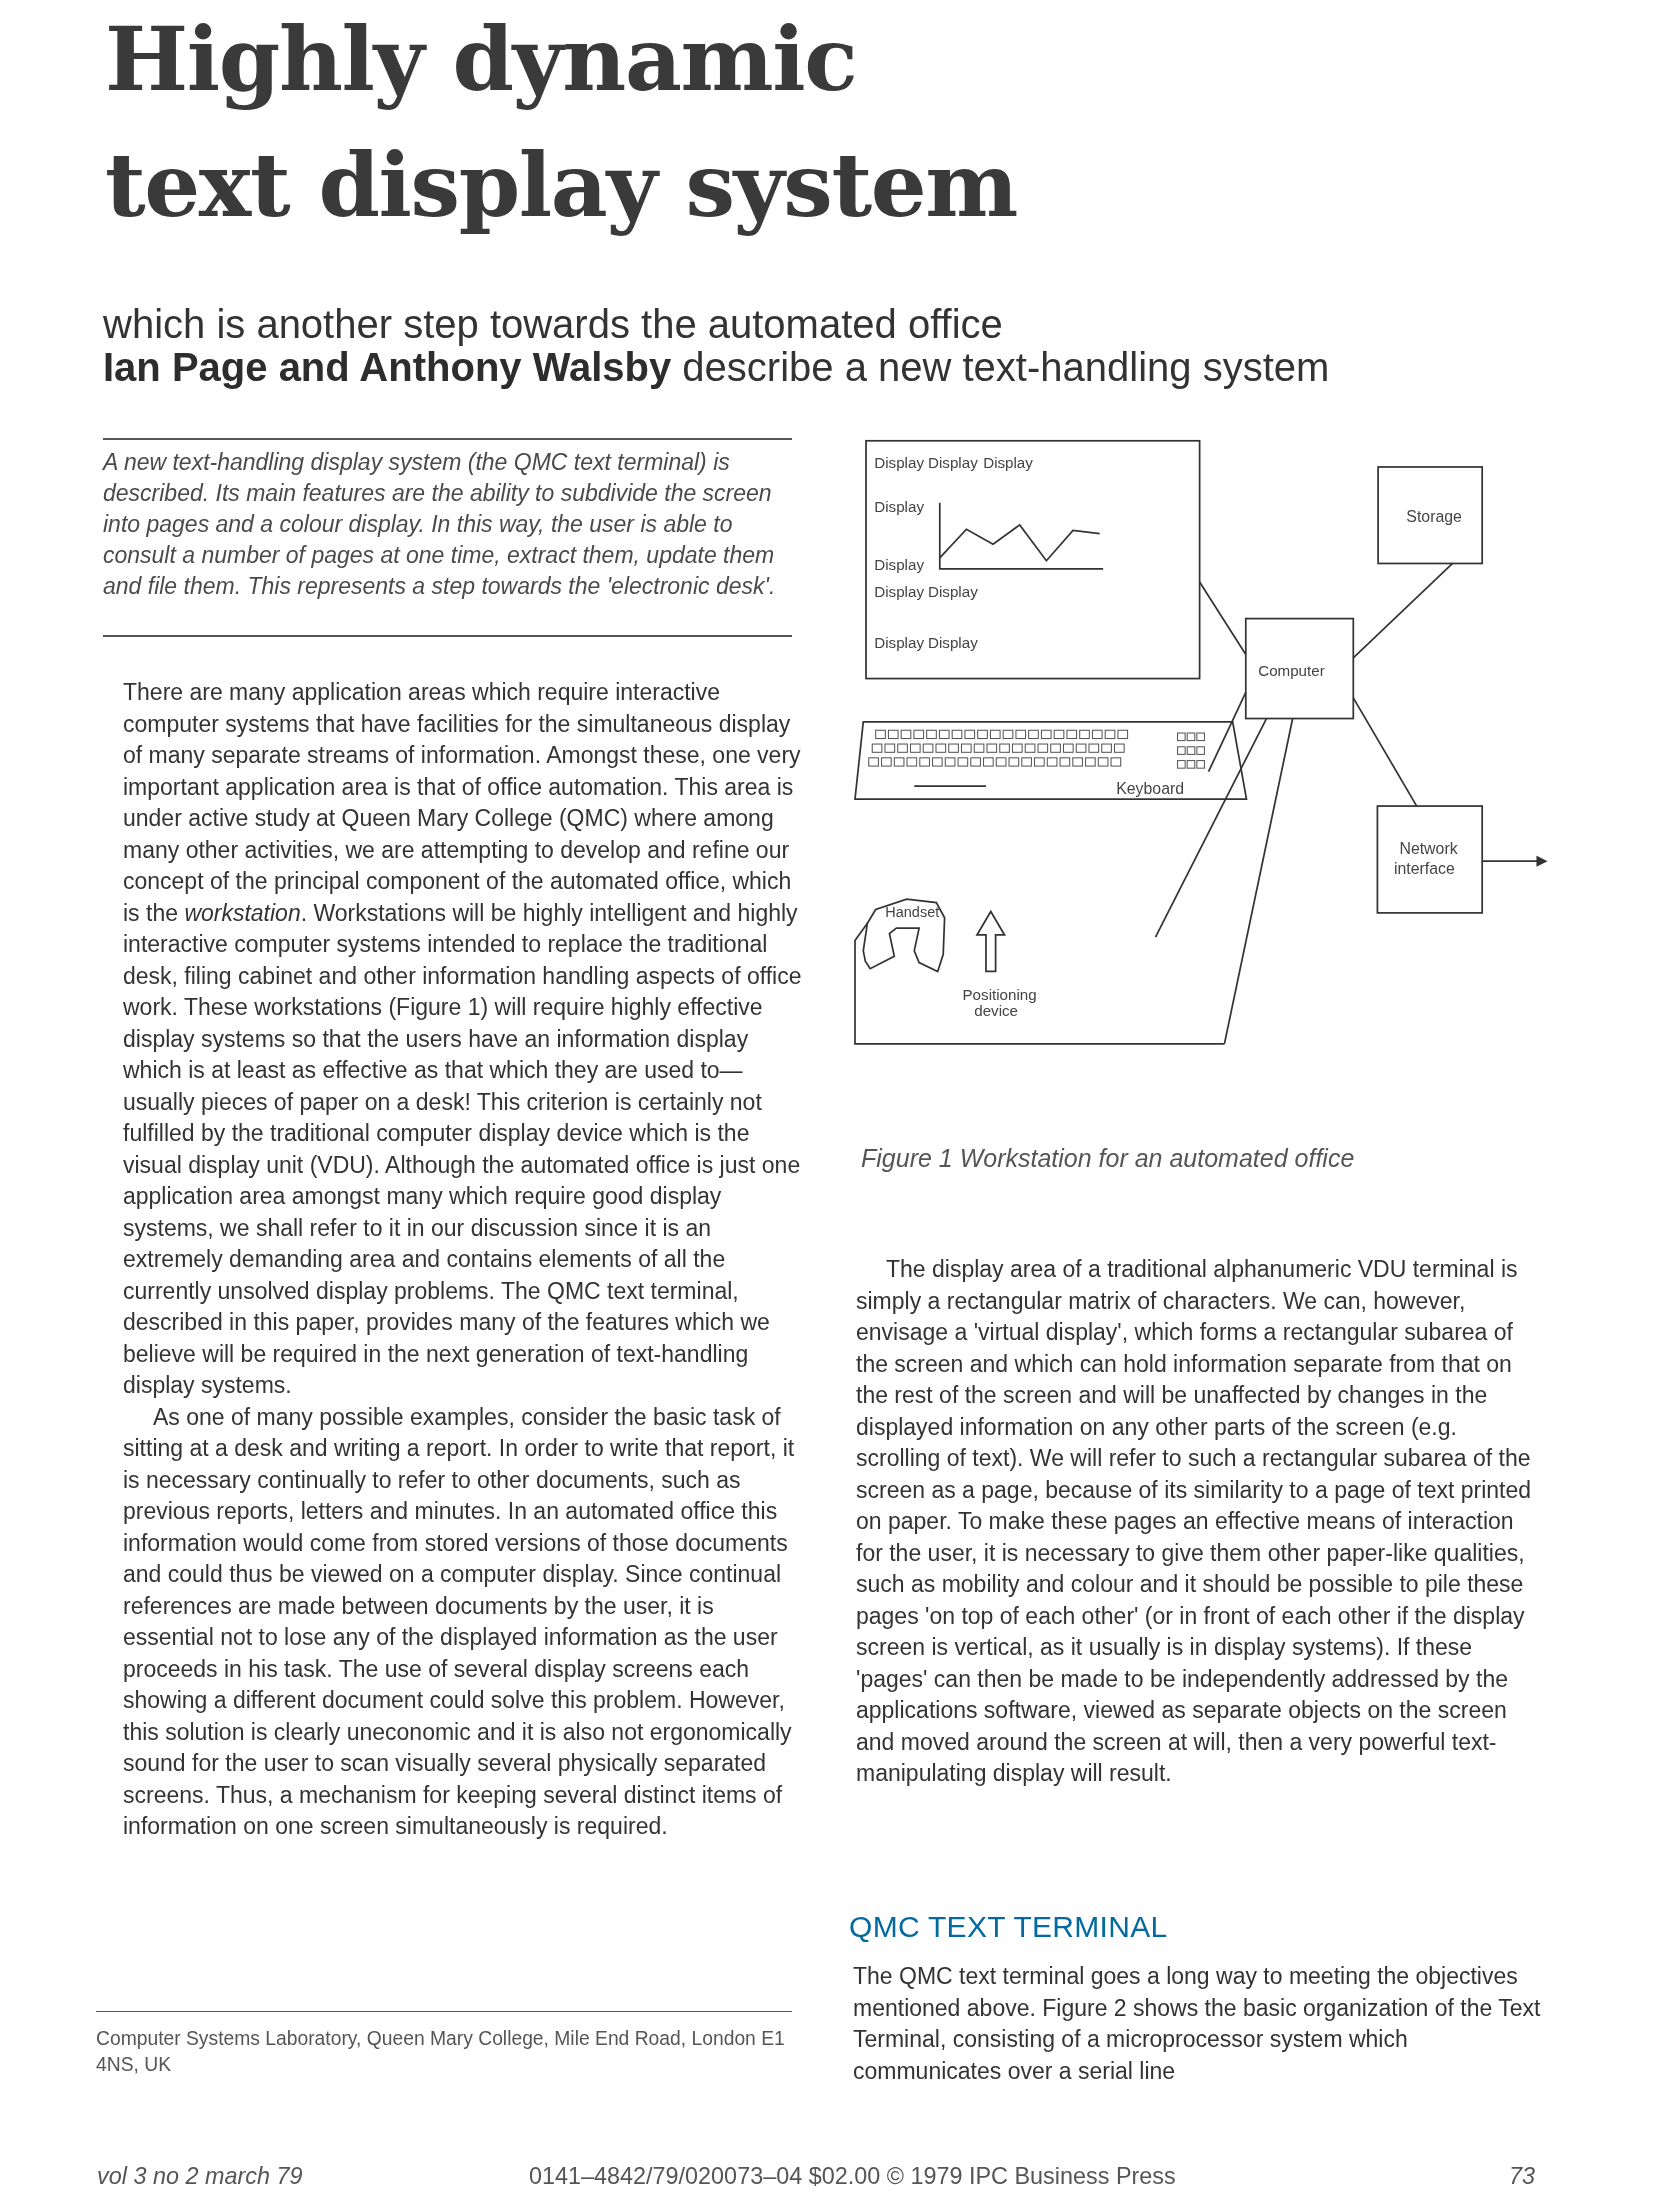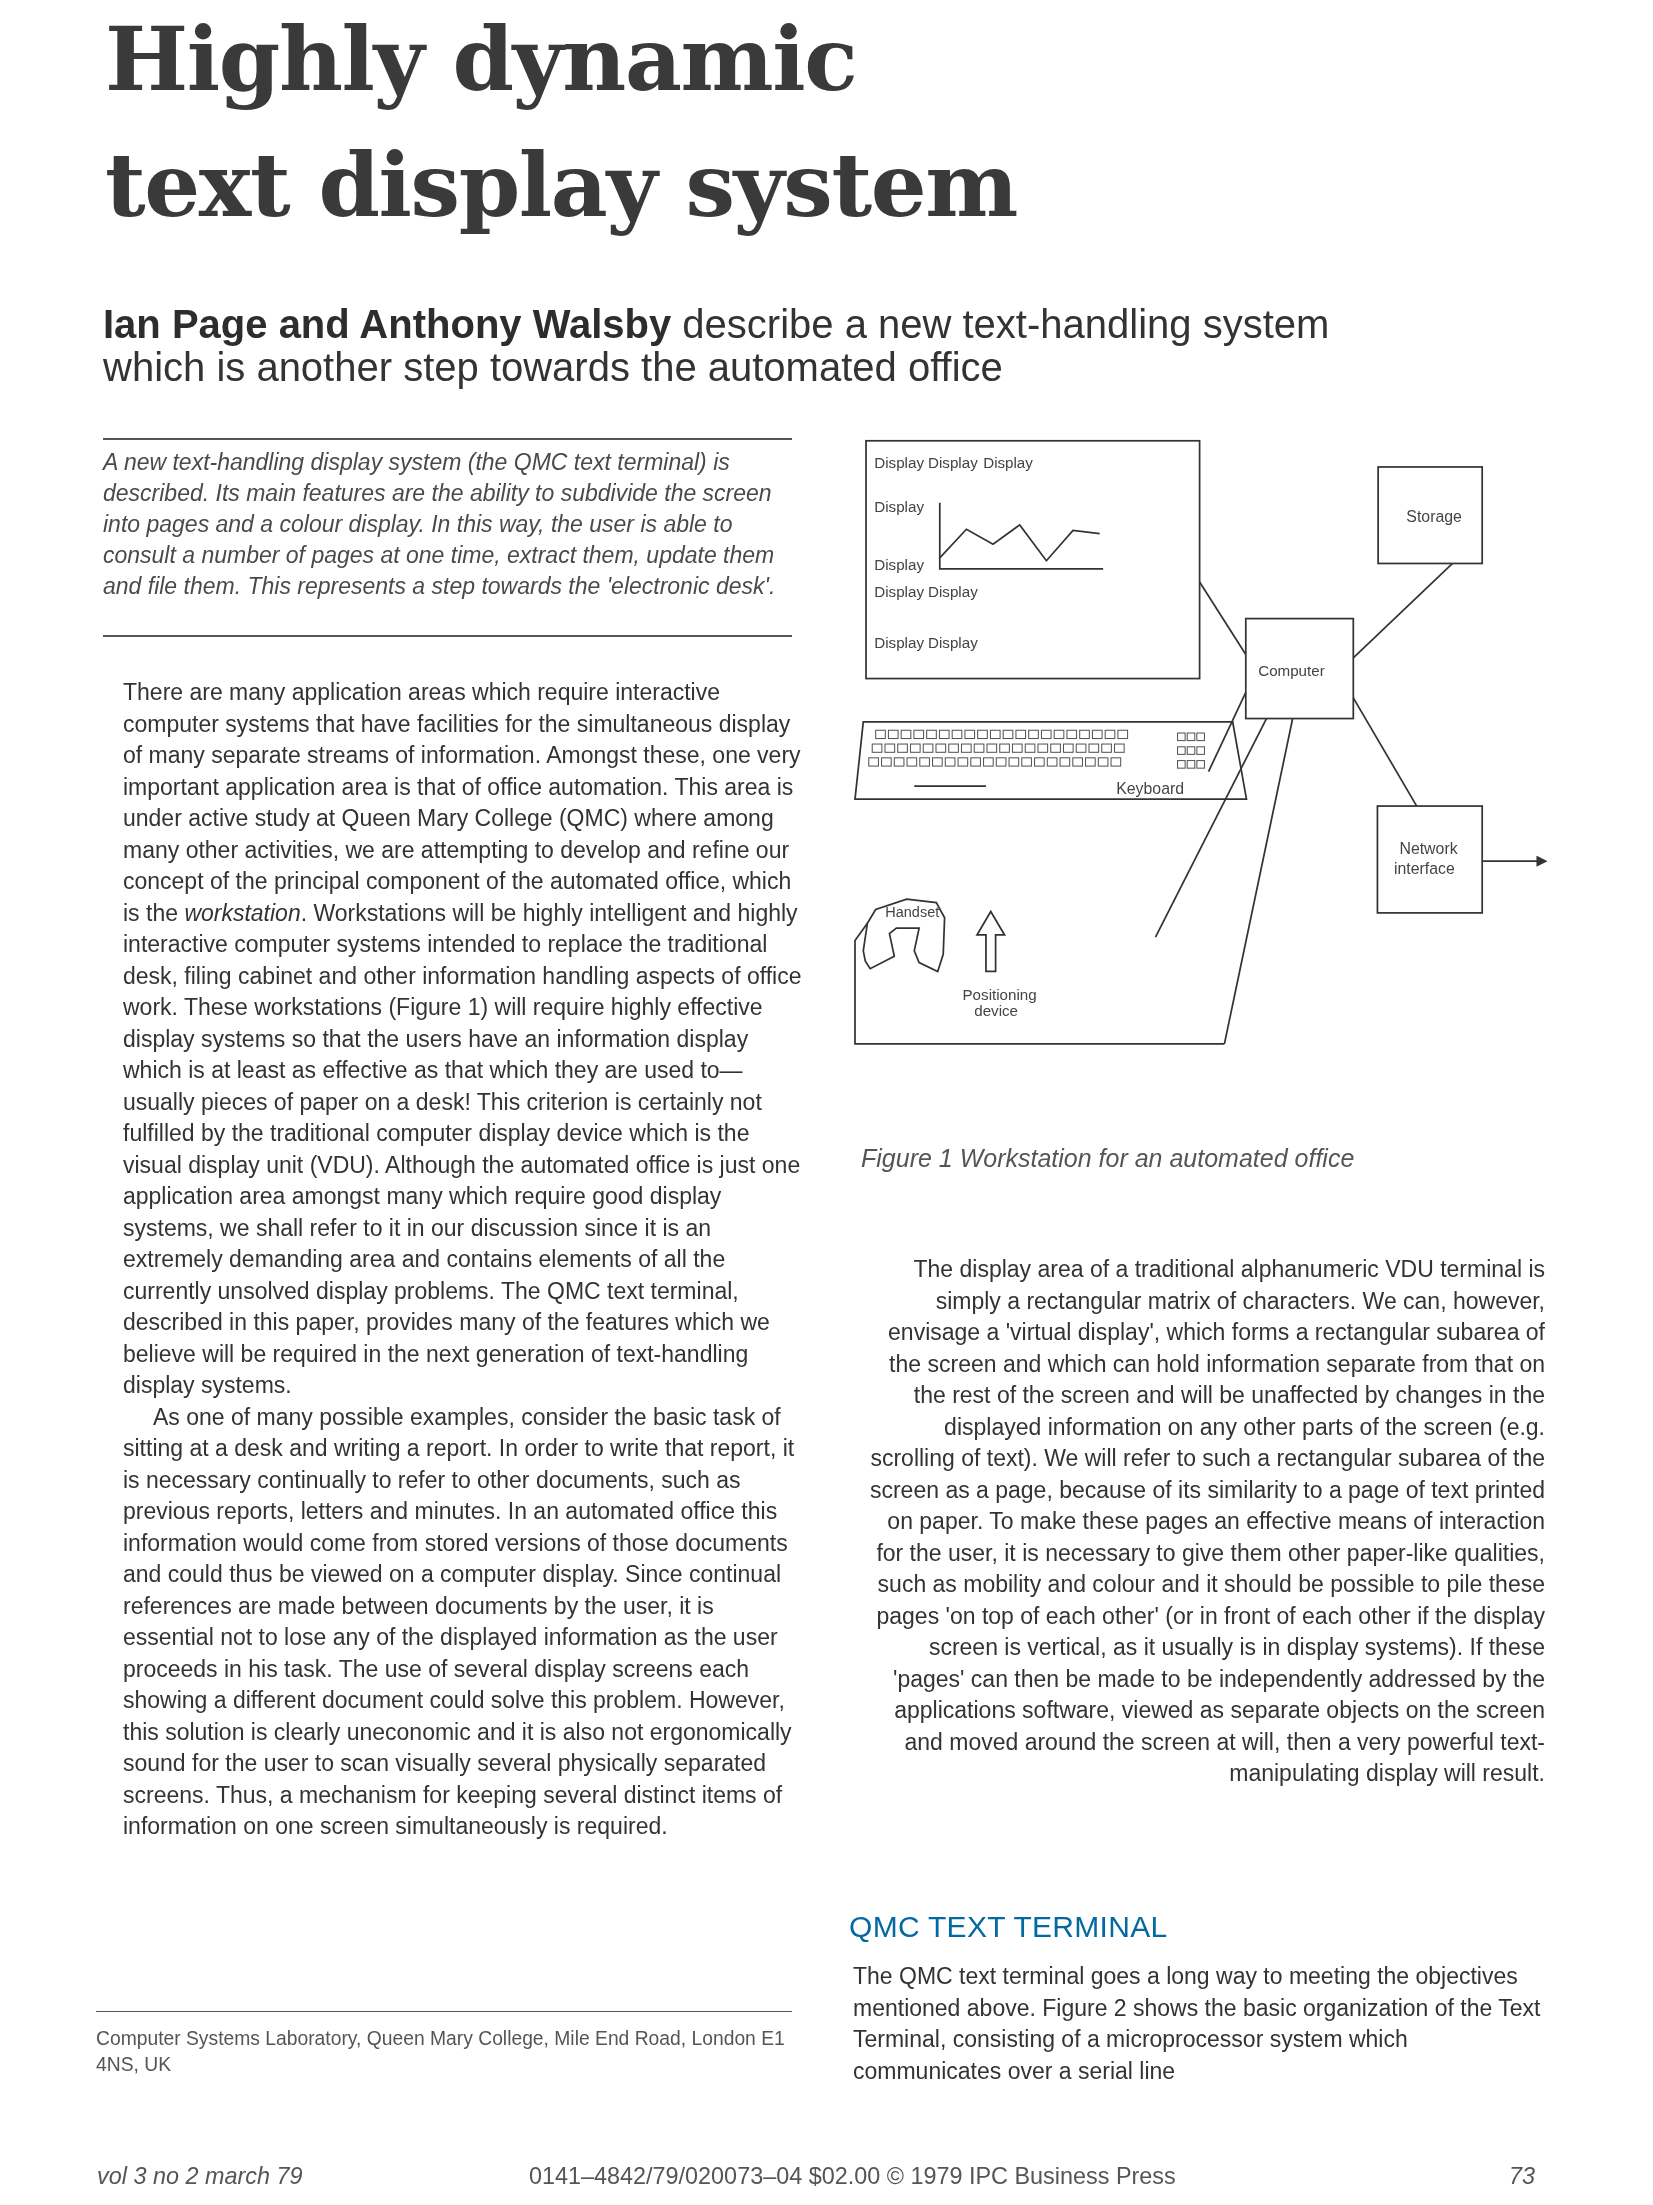--- a/index.html
+++ b/index.html
@@ -28,21 +28,21 @@
     font-size: 23px; line-height: 31px; color: #4a4a4a;
   }
 
   .body-text {
     font-family: "Liberation Sans", sans-serif; font-size: 23px; line-height: 31.5px;
     color: #333; text-align: left;
   }
   .body-text p { margin: 0; }
   .body-text p.indent { text-indent: 30px; }
   #left-col { left: 123px; top: 677px; width: 682px; }
-  #right-col { left: 856px; top: 1254px; width: 689px; text-align: right; }
+  #right-col { left: 856px; top: 1254px; width: 689px; }
   #right-col-2 { left: 853px; top: 1961px; width: 689px; }
 
   .section-heading {
     left: 849px; top: 1910px; font-family: "Liberation Sans", sans-serif;
     font-size: 30px; color: #0369a1; letter-spacing: 0.3px;
   }
 
   .caption {
     left: 861px; top: 1144px; font-family: "Liberation Sans", sans-serif; font-style: italic;
     font-size: 25px; color: #555; white-space: nowrap; text-align: center;
@@ -61,22 +61,22 @@
   #diagram { left: 848px; top: 427px; width: 717px; height: 703px; }
   #diagram text { font-family: "Liberation Sans", sans-serif; fill: #444; }
 </style>
 </head>
 <body>
 
 <div class="abs title" id="title-1">Highly dynamic</div>
 <div class="abs title" id="title-2">text display system</div>
 
 <div class="abs byline">
+  <div>which is another step towards the automated office</div>
   <div><b>Ian Page and Anthony Walsby</b><span> describe a new text-handling system</span></div>
-  <div>which is another step towards the automated office</div>
 </div>
 
 <div class="abs rule" style="left:103px; top:438px; width:689px;"></div>
 <div class="abs abstract">A new text-handling display system (the QMC text terminal) is described. Its main features are the ability to subdivide the screen into pages and a colour display. In this way, the user is able to consult a number of pages at one time, extract them, update them and file them. This represents a step towards the 'electronic desk'.</div>
 <div class="abs rule" style="left:103px; top:635px; width:689px;"></div>
 
 <div class="abs body-text" id="left-col">
   <p><span>There are many application areas which require interactive computer systems that have facilities for the simultaneous display of many separate streams of information. Amongst these, one very important application area is that of office automation. This area is under active study at Queen Mary College (QMC) where among many other activities, we are attempting to develop and refine our concept of the principal component of the automated office, which is the </span><i>workstation</i><span>. Workstations will be highly intelligent and highly interactive computer systems intended to replace the traditional desk, filing cabinet and other information handling aspects of office work. These workstations (Figure 1) will require highly effective display systems so that the users have an information display which is at least as effective as that which they are used to—usually pieces of paper on a desk! This criterion is certainly not fulfilled by the traditional computer display device which is the visual display unit (VDU). Although the automated office is just one application area amongst many which require good display systems, we shall refer to it in our discussion since it is an extremely demanding area and contains elements of all the currently unsolved display problems. The QMC text terminal, described in this paper, provides many of the features which we believe will be required in the next generation of text-handling display systems.</span></p>
   <p class="indent">As one of many possible examples, consider the basic task of sitting at a desk and writing a report. In order to write that report, it is necessary continually to refer to other documents, such as previous reports, letters and minutes. In an automated office this information would come from stored versions of those documents and could thus be viewed on a computer display. Since continual references are made between documents by the user, it is essential not to lose any of the displayed information as the user proceeds in his task. The use of several display screens each showing a different document could solve this problem. However, this solution is clearly uneconomic and it is also not ergonomically sound for the user to scan visually several physically separated screens. Thus, a mechanism for keeping several distinct items of information on one screen simultaneously is required.</p>
 </div>

